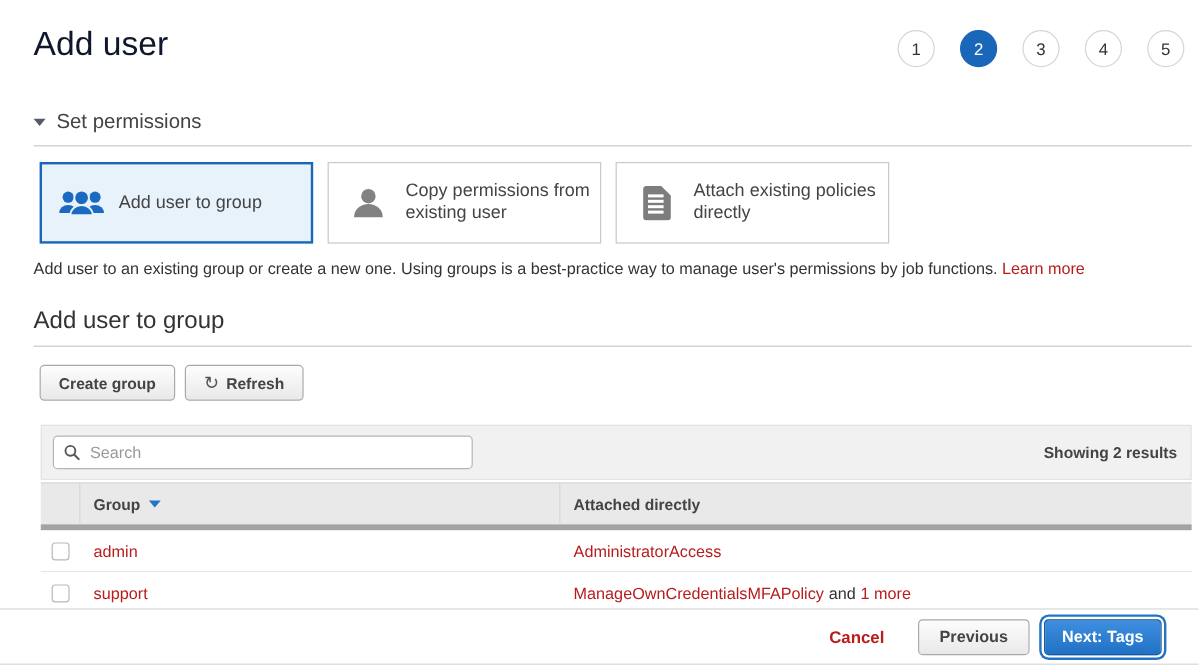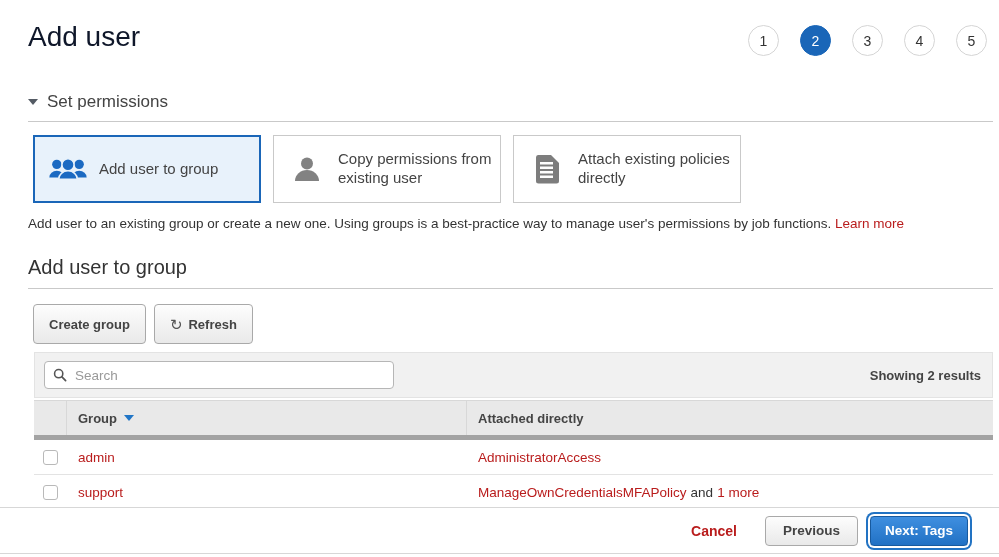--- a/index.html
+++ b/index.html
@@ -30,27 +30,27 @@
   .card .ic { flex:0 0 40px; display:flex; justify-content:center; }
   .card .lbl { font-size:15px; color:#444; line-height:1.25; }
 
   .desc { margin:13px 28px 0 28px; font-size:13.5px; color:#333; }
   a.lnk { color:#b91c1c; text-decoration:none; cursor:pointer; }
 
   .h2 { margin:24px 28px 0 28px; font-size:20px; font-weight:400; color:#333; line-height:24px; }
 
   
   .btn-row { display:flex; gap:8px; margin:15px 0 0 33px; }
-  .btn { height:40px; padding:0 15px; font-family:"Liberation Sans",sans-serif; font-size:13px; font-weight:bold;
+  .btn { height:30px; padding:0 15px; font-family:"Liberation Sans",sans-serif; font-size:13px; font-weight:bold;
          color:#444; background:linear-gradient(#fdfdfd,#e9e9e9); border:1px solid #a9a9a9;
          border-radius:4px; cursor:pointer; display:inline-flex; align-items:center; gap:6px; }
   .refresh-glyph { font-size:15px; font-weight:normal; color:#555; line-height:1; }
 
   
-  .tablewrap { margin:8px 6px 0 34px; }
+  .tablewrap { margin:20px 6px 0 34px; }
   .toolbar { height:46px; background:#f1f1f1; border:1px solid #e3e3e3; display:flex; align-items:center;
              justify-content:space-between; padding:0 11px 0 9px; margin-bottom:2px; }
   .searchbox { position:relative; width:350px; }
   .searchbox input { width:350px; height:28px; border:1px solid #b6b6b6; border-radius:4px;
                      padding:0 8px 0 30px; font-size:13.5px; font-family:"Liberation Sans",sans-serif; color:#333; }
   .searchbox input::placeholder { color:#999; }
   .searchbox svg { position:absolute; left:9px; top:7px; }
   .results { font-size:13px; font-weight:bold; color:#444; }
 
   .thead { height:40px; background:#e9e9e9; border-top:1px solid #d8d8d8; border-bottom:5px solid #a3a3a3;

